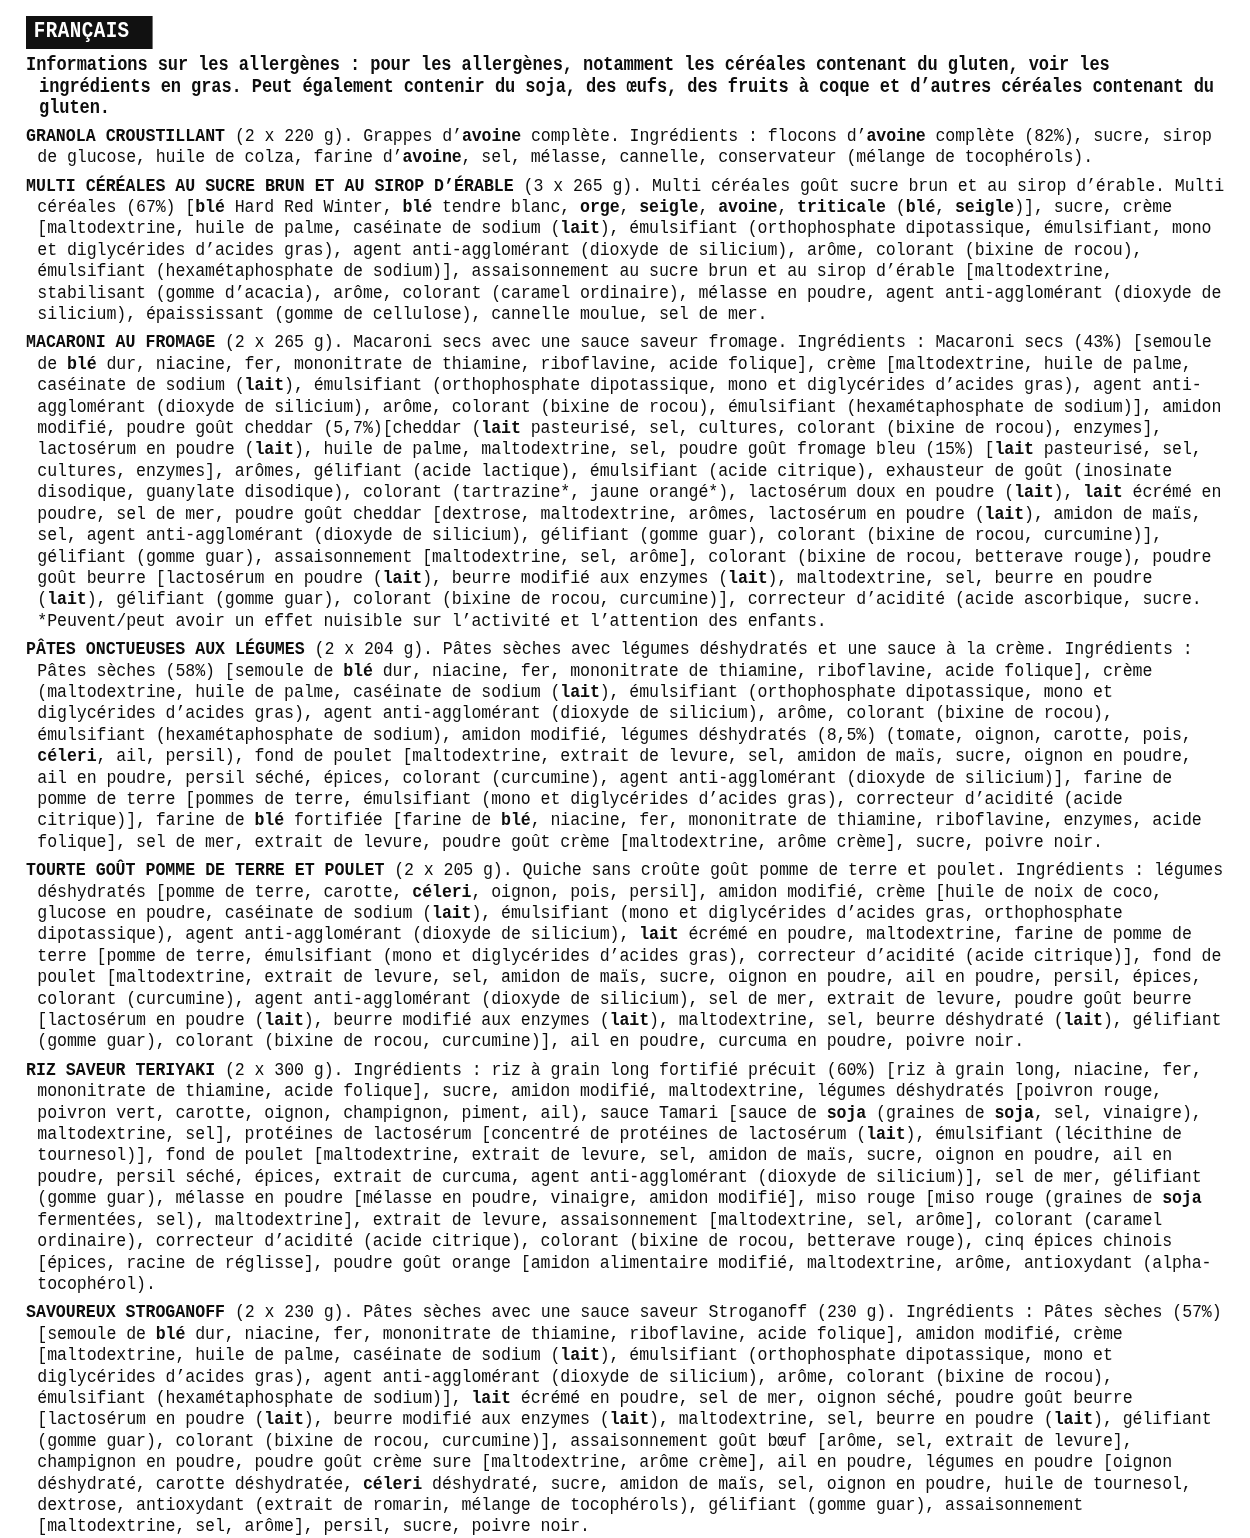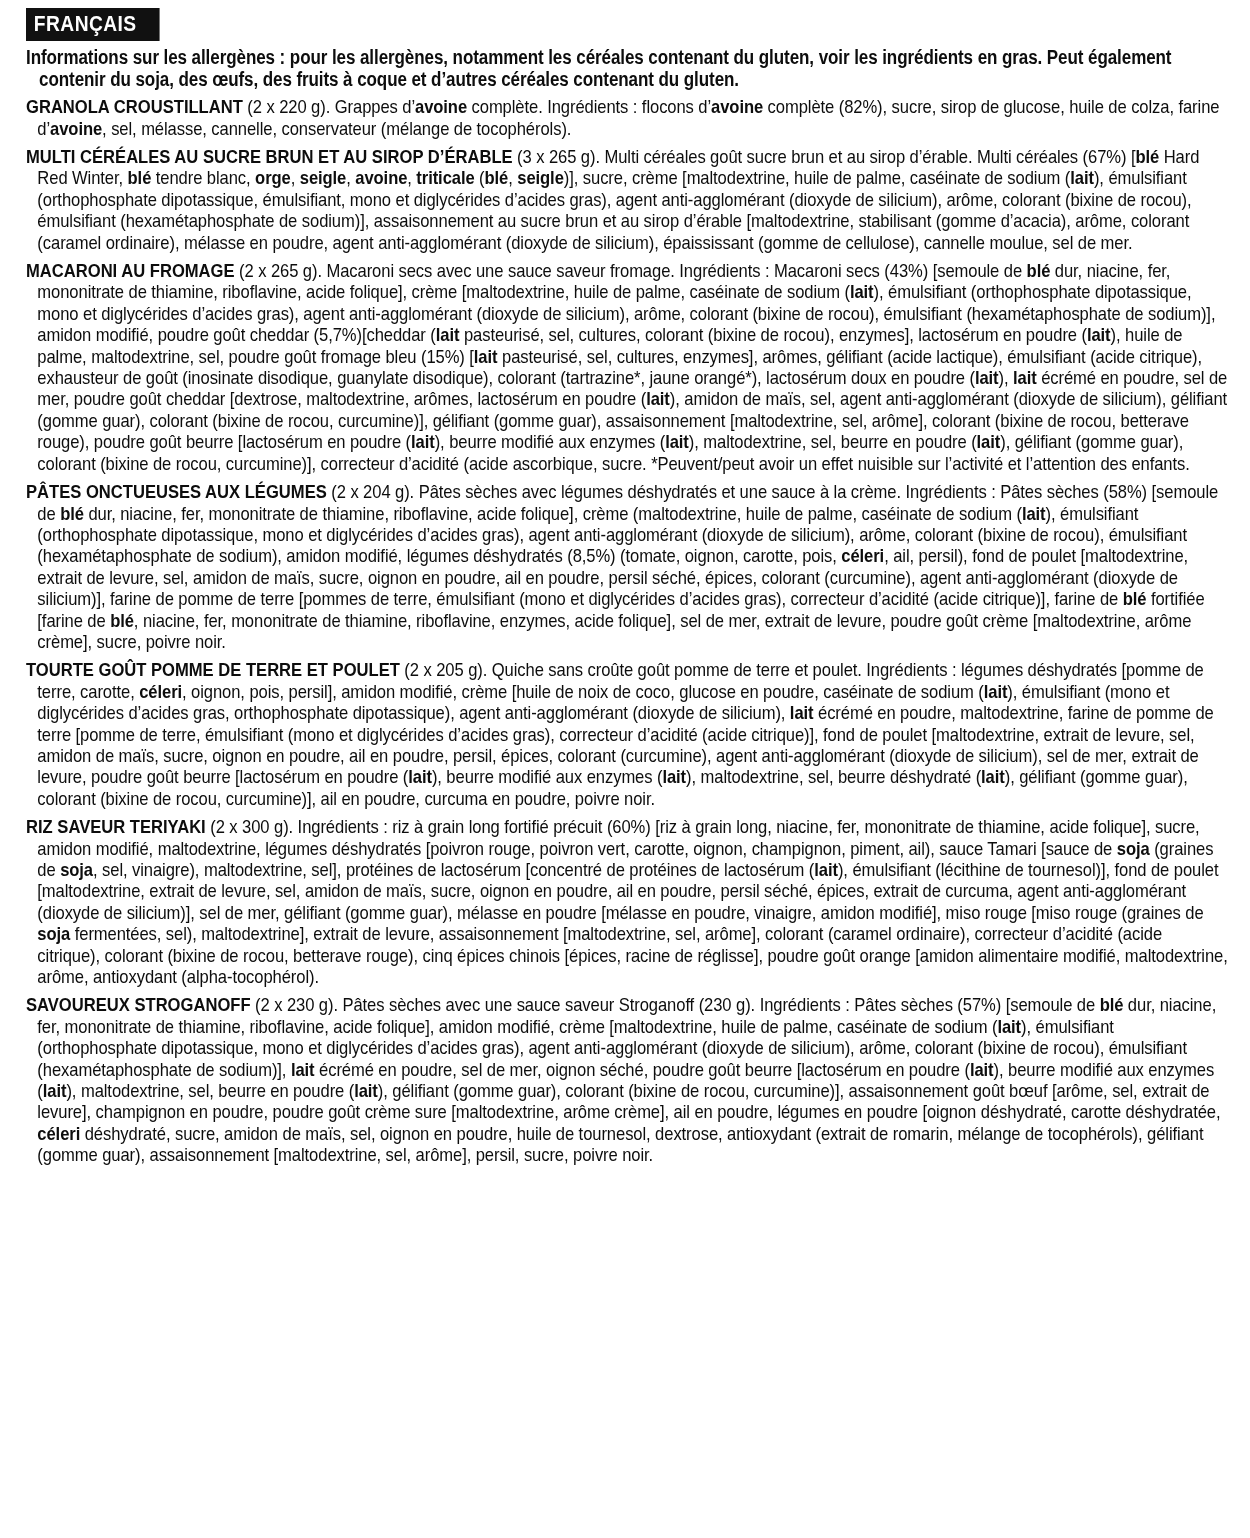--- a/index.html
+++ b/index.html
@@ -8,21 +8,22 @@
     background: #ffffff;
   }
   body {
     width: 1250px;
     height: 1538px;
     overflow: hidden;
     font-family: "Liberation Sans", sans-serif;
     color: #0d0d0d;
   }
   .sheet {
-    padding: 8px 0 0 26px;
+    padding: 16px 0 0 26px;
+    font-family: Liberation Mono, monospace;
   }
   
   .condense {
     width: 1378px;
     transform: scaleX(0.873);
     transform-origin: left top;
   }
   .lang-box {
     display: inline-block;
     background: #111111;

